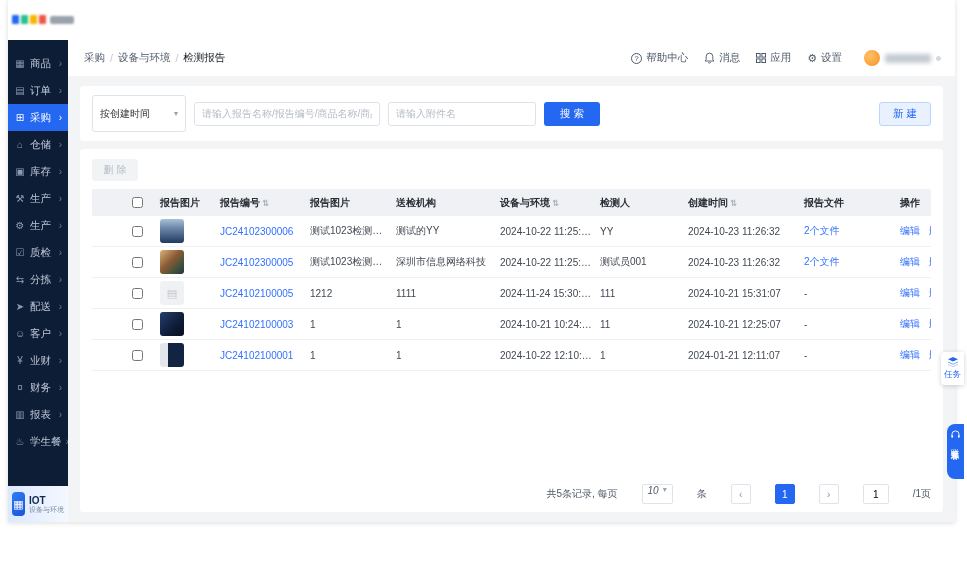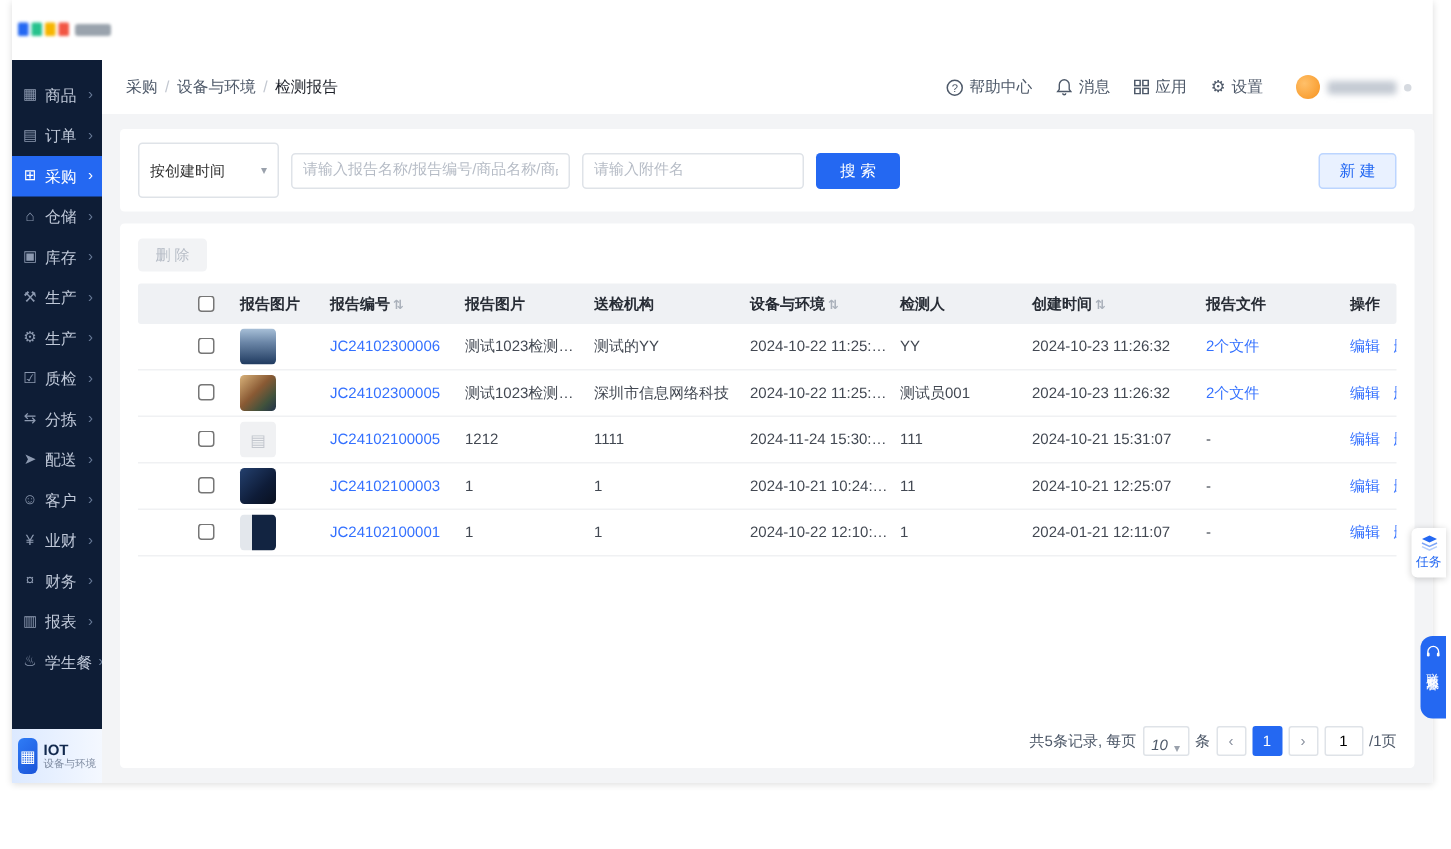--- a/index.html
+++ b/index.html
@@ -83,24 +83,24 @@
   .ops { display:flex; gap:9px; }
   .thumb { display:block; width:24px; height:24px; border-radius:3px; cursor:pointer; }
   .thumb-portrait { background:linear-gradient(180deg,#a8c0d8 0%,#6c87a8 38%,#1f3a5f 100%); }
   .thumb-group { background:linear-gradient(135deg,#d8b27a 0%,#8a5a34 45%,#41523c 75%,#22324a 100%); }
   .thumb-placeholder { background:#f0f1f3; position:relative; }
   .thumb-placeholder::after { content:"▤"; position:absolute; inset:0; display:flex; align-items:center;
     justify-content:center; color:#c3c7ce; font-size:11px; }
   .thumb-dark { background:linear-gradient(135deg,#24406e 0%,#0e1c38 60%,#09101f 100%); }
   .thumb-doc { background:linear-gradient(90deg,#e3e7ec 0 34%,#122441 34% 100%); }
 
-  .pager { margin-top:auto; display:flex; justify-content:flex-end; align-items:center; gap:4px;
+  .pager { margin-top:auto; display:flex; justify-content:flex-end; align-items:center; gap:24px;
     font-size:10px; color:#4e5969; padding-top:8px; flex:none; }
   .size-select { height:20px; border:1px solid #dfe3e8; border-radius:2px; padding:0 5px;
-    display:flex; align-items:flex-end; gap:4px; cursor:pointer;font-style:italic; }
+    display:flex; align-items:flex-start; gap:4px; cursor:pointer;font-style:italic; }
   .page-btn { width:20px; height:20px; border:1px solid #dfe3e8; border-radius:2px; background:#fff;
     color:#8a919f; font-size:10px; display:flex; align-items:center; justify-content:center; cursor:pointer; }
   .page-btn.current { background:#2468f2; border-color:#2468f2; color:#fff; }
   .jump-input { width:26px; height:20px; border:1px solid #dfe3e8; border-radius:2px; text-align:center;
     font-size:10px; outline:none; }
 
   
   .float-task { position:absolute; right:3px; top:352px; width:23px; height:33px; background:#fff;
     border-radius:4px 0 0 4px; box-shadow:0 1px 5px rgba(0,0,0,.18); display:flex; flex-direction:column;
     align-items:center; justify-content:center; gap:1px; color:#2468f2; font-size:8.5px; cursor:pointer; }

